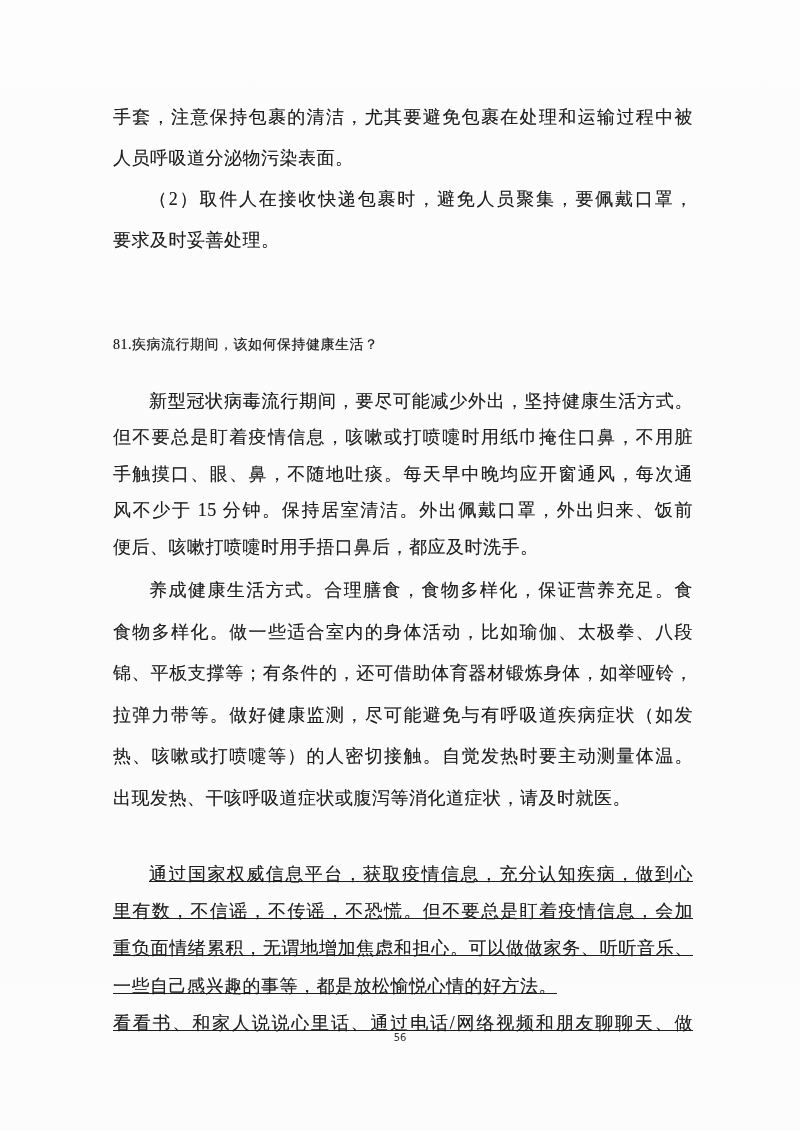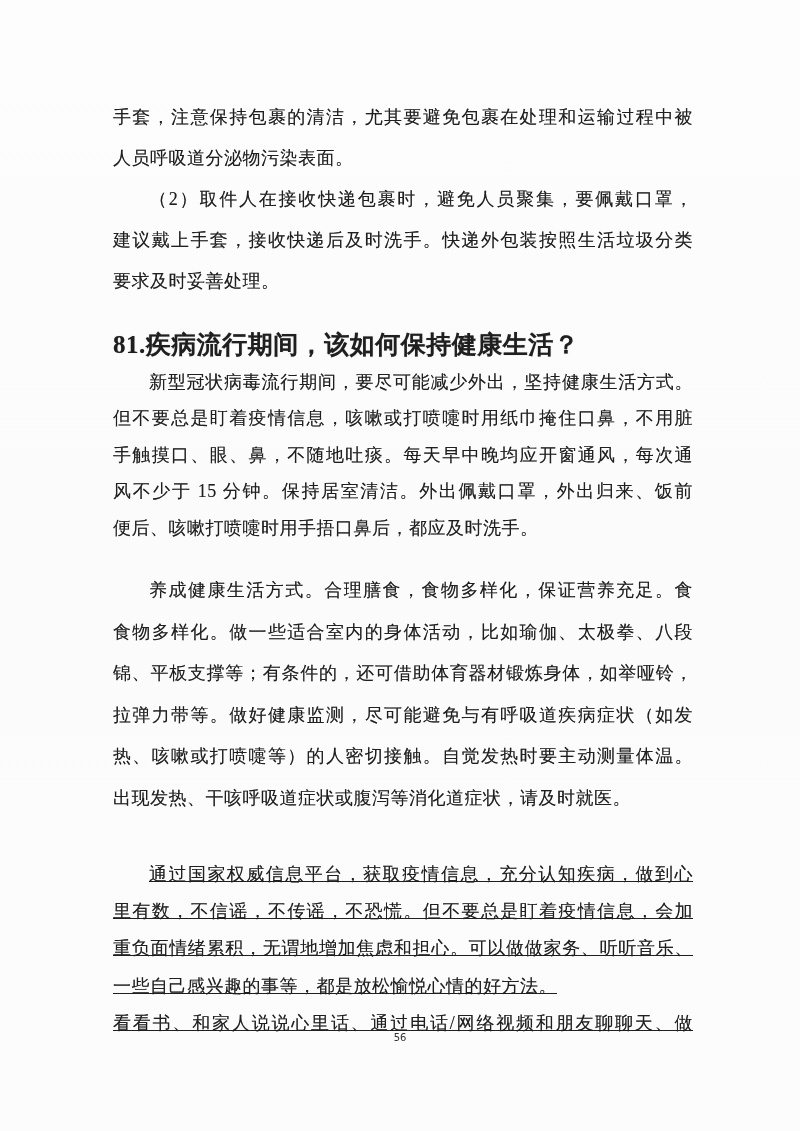--- a/index.html
+++ b/index.html
@@ -32,27 +32,27 @@
   .para-1 .line { line-height: 36.4px; }
   .para-2 .line { line-height: 41.5px; }
   .para-3 .line { line-height: 37.2px; }
 
   .block-a { top: 97px; }
   .heading {
     position: absolute;
     left: 113px;
     top: 331px;
     width: 580px;
-    font-size: 25px;
-    font-weight: bold;
+    font-size: 14px;
+    font-weight: normal;
     line-height: 28px;
     letter-spacing: 0.5px;
     text-shadow: 0 0 0.7px rgba(20,20,20,0.55);
   }
-  .para-1 { top: 364px; }
+  .para-1 { top: 383px; }
   .para-2 { top: 570px; }
   .para-3 { top: 856px; text-decoration: underline; }
 
   .pagenum {
     position: absolute;
     top: 1032px;
     left: 0;
     width: 800px;
     text-align: center;
     font-family: "DejaVu Sans", "Liberation Sans", sans-serif;
@@ -62,21 +62,20 @@
 </style>
 </head>
 <body>
 
 <div class="page">
 
   <section class="block block-a">
     <div class="line j">手套，注意保持包裹的清洁，尤其要避免包裹在处理和运输过程中被</div>
     <div class="line">人员呼吸道分泌物污染表面。</div>
     <div class="line j ind">（2）取件人在接收快递包裹时，避免人员聚集，要佩戴口罩，</div>
-    <div class="line j">建议戴上手套，接收快递后及时洗手。快递外包装按照生活垃圾分类</div>
     <div class="line">要求及时妥善处理。</div>
   </section>
 
   <h2 class="heading">81.疾病流行期间，该如何保持健康生活？</h2>
 
   <section class="block para-1">
     <div class="line j ind">新型冠状病毒流行期间，要尽可能减少外出，坚持健康生活方式。</div>
     <div class="line j">但不要总是盯着疫情信息，咳嗽或打喷嚏时用纸巾掩住口鼻，不用脏</div>
     <div class="line j">手触摸口、眼、鼻，不随地吐痰。每天早中晚均应开窗通风，每次通</div>
     <div class="line j">风不少于 15 分钟。保持居室清洁。外出佩戴口罩，外出归来、饭前</div>

